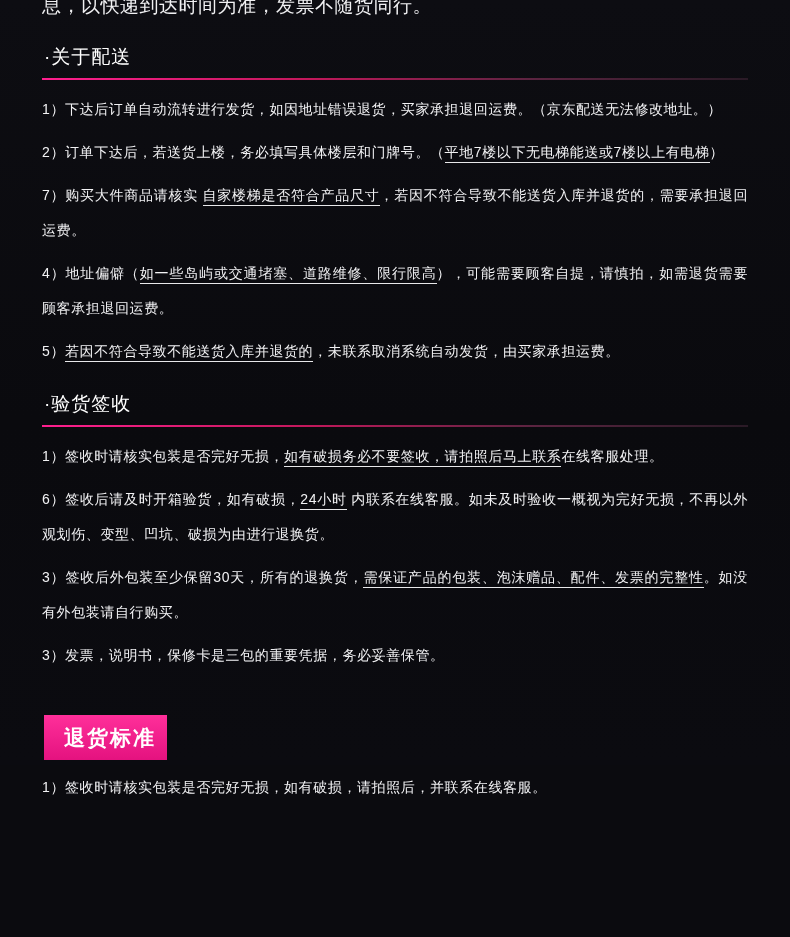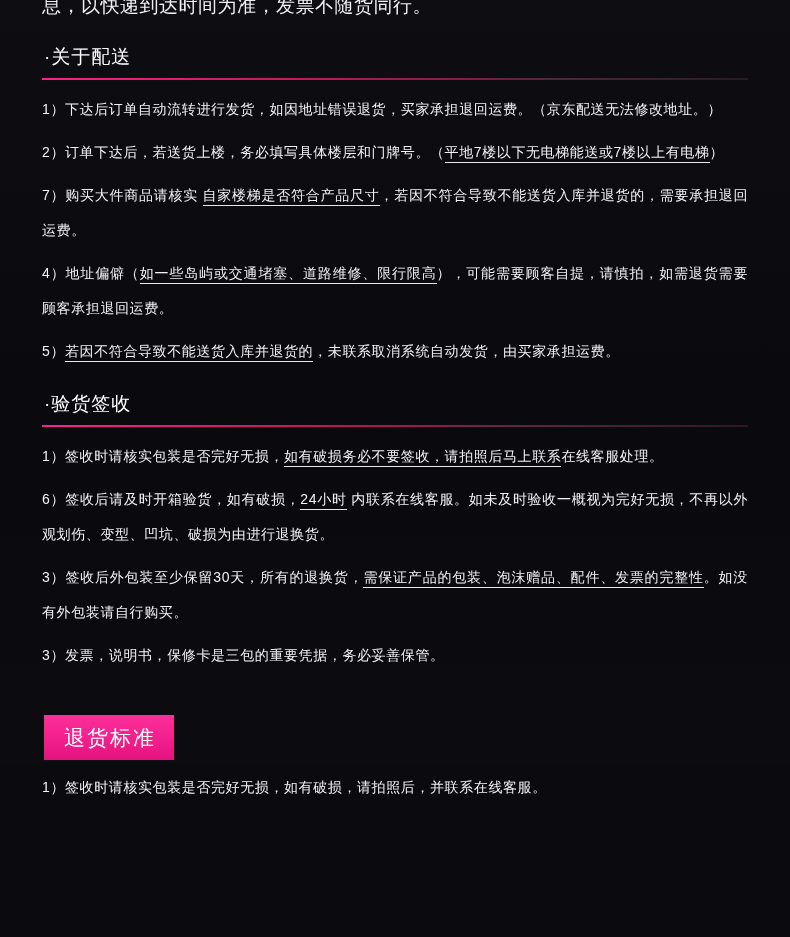--- a/index.html
+++ b/index.html
@@ -77,22 +77,22 @@
     margin-bottom: 4px;
     padding-left: 2px;
   }
   .badge {
     display: inline-block;
     background: linear-gradient(180deg, #ff2f9a 0%, #e4127f 100%);
     color: #ffffff;
     font-size: 21px;
     line-height: 21px;
     letter-spacing: 2px;
-    padding: 12px 18px 12px 20px;
-    font-weight: normal;
+    padding: 12px 11px 12px 20px;
+    font-weight: bold;
   }
 
   .bottom-clip {
     margin-top: 10px;
   }
   .bottom-clip .para { margin-top: 6px; }
 </style>
 </head>
 <body>
 

